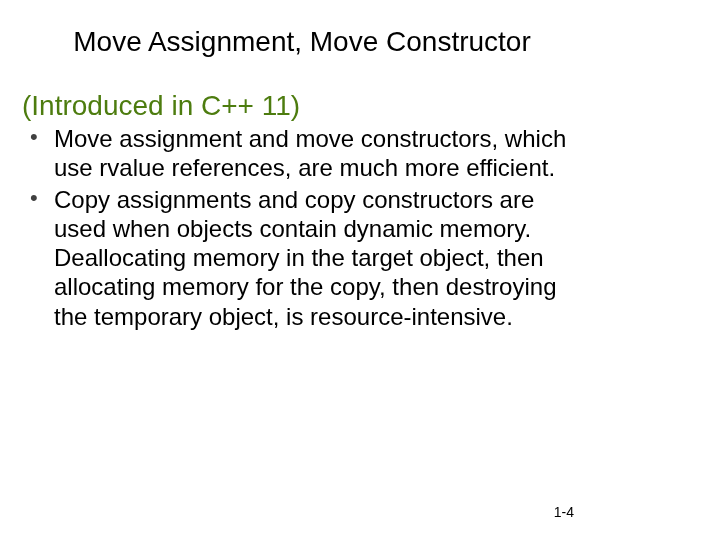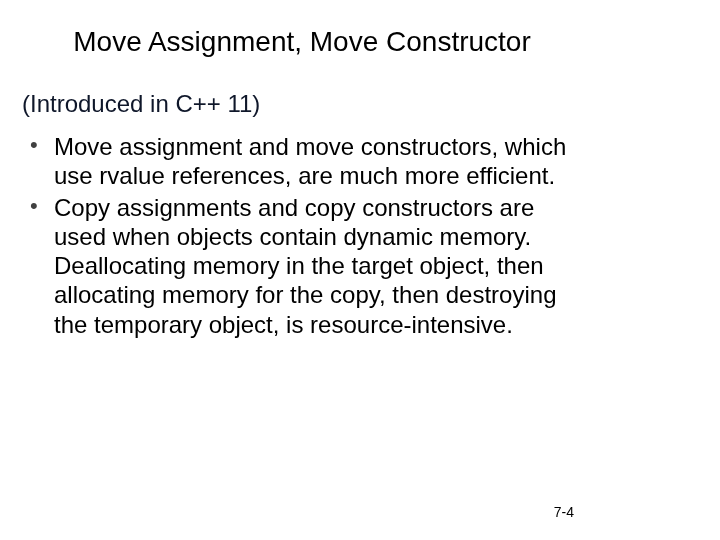--- a/index.html
+++ b/index.html
@@ -19,24 +19,24 @@
   }
   .title {
     font-size: 28px;
     font-weight: 400;
     text-align: center;
     margin-top: 6px;
     margin-bottom: 32px;
     color: #000000;
   }
   .subtitle {
-    font-size: 24px;
+    font-size: 28px;
     font-weight: 400;
-    margin-bottom: 14px;
-    color: #0f172a;
+    margin-bottom: 2px;
+    color: #4d7c0f;
   }
   ul.bullets {
     list-style: none;
     padding-left: 0;
   }
   ul.bullets li {
     position: relative;
     padding-left: 32px;
     font-size: 24px;
     line-height: 1.22;
@@ -62,14 +62,14 @@
 </head>
 <body>
 
 <div class="slide">
   <h1 class="title">Move Assignment, Move Constructor</h1>
   <div class="subtitle">(Introduced in C++ 11)</div>
   <ul class="bullets">
     <li>Move assignment and move constructors, which use rvalue references, are much more efficient.</li>
     <li>Copy assignments and copy constructors are used when objects contain dynamic memory. Deallocating memory in the target object, then allocating memory for the copy, then destroying the temporary object, is resource-intensive.</li>
   </ul>
-  <div class="page-number">7-4</div>
+  <div class="page-number">1-4</div>
 </div>
 
 </body></html>

